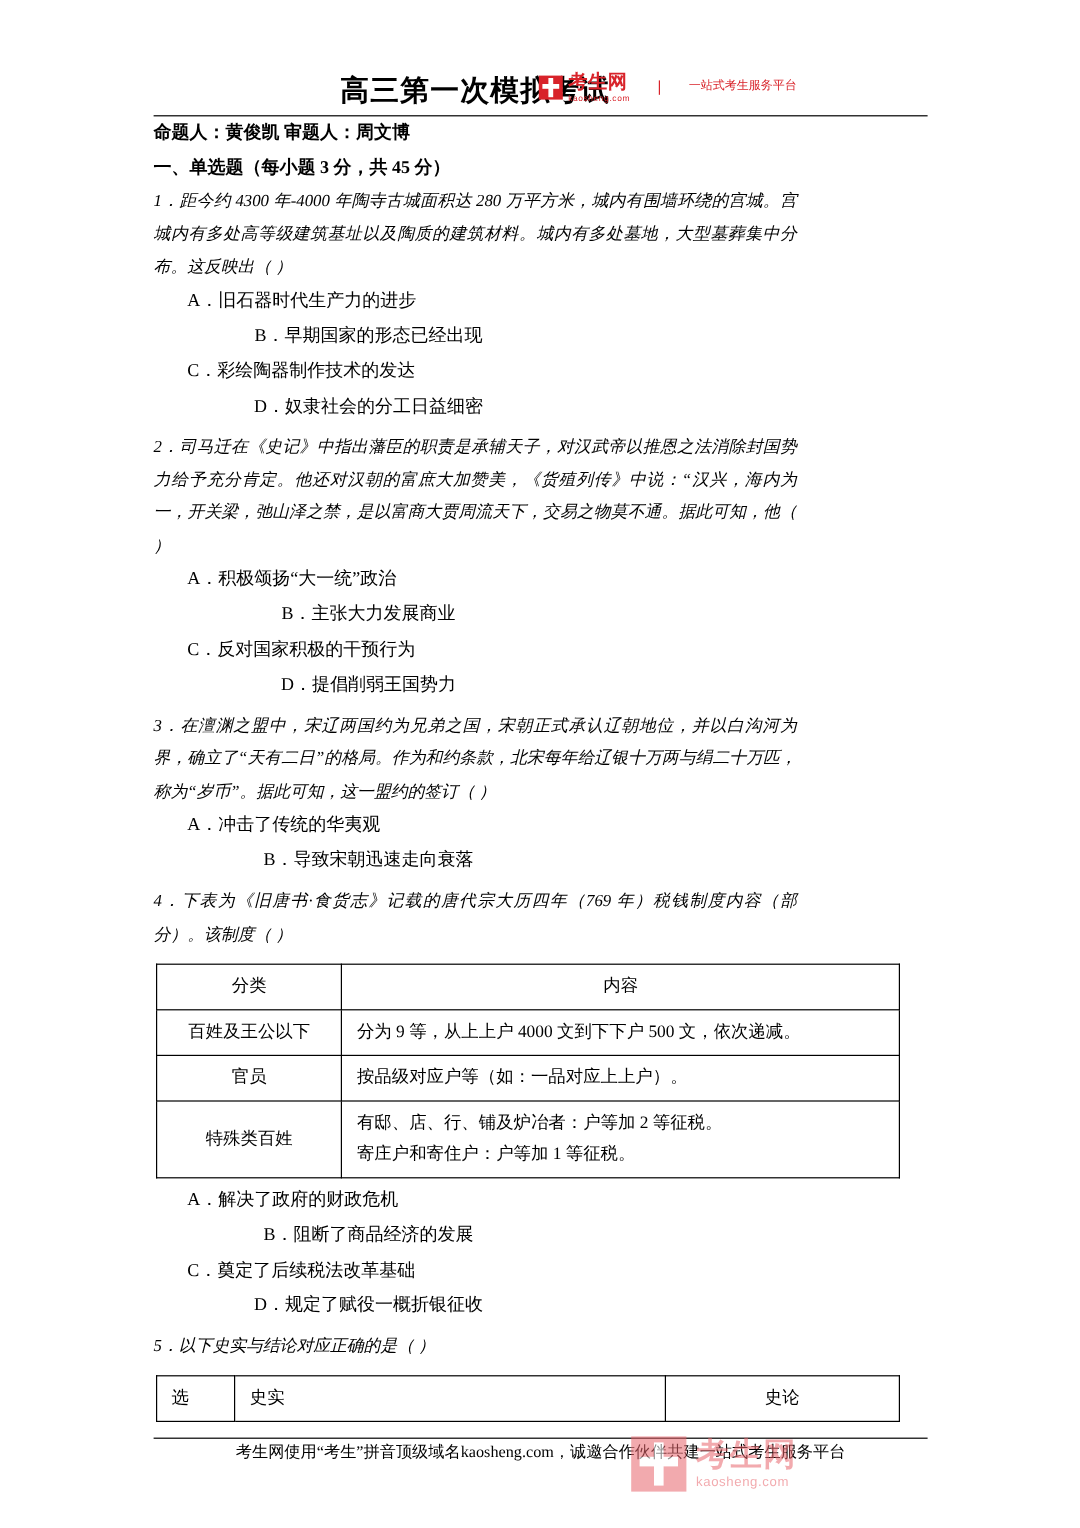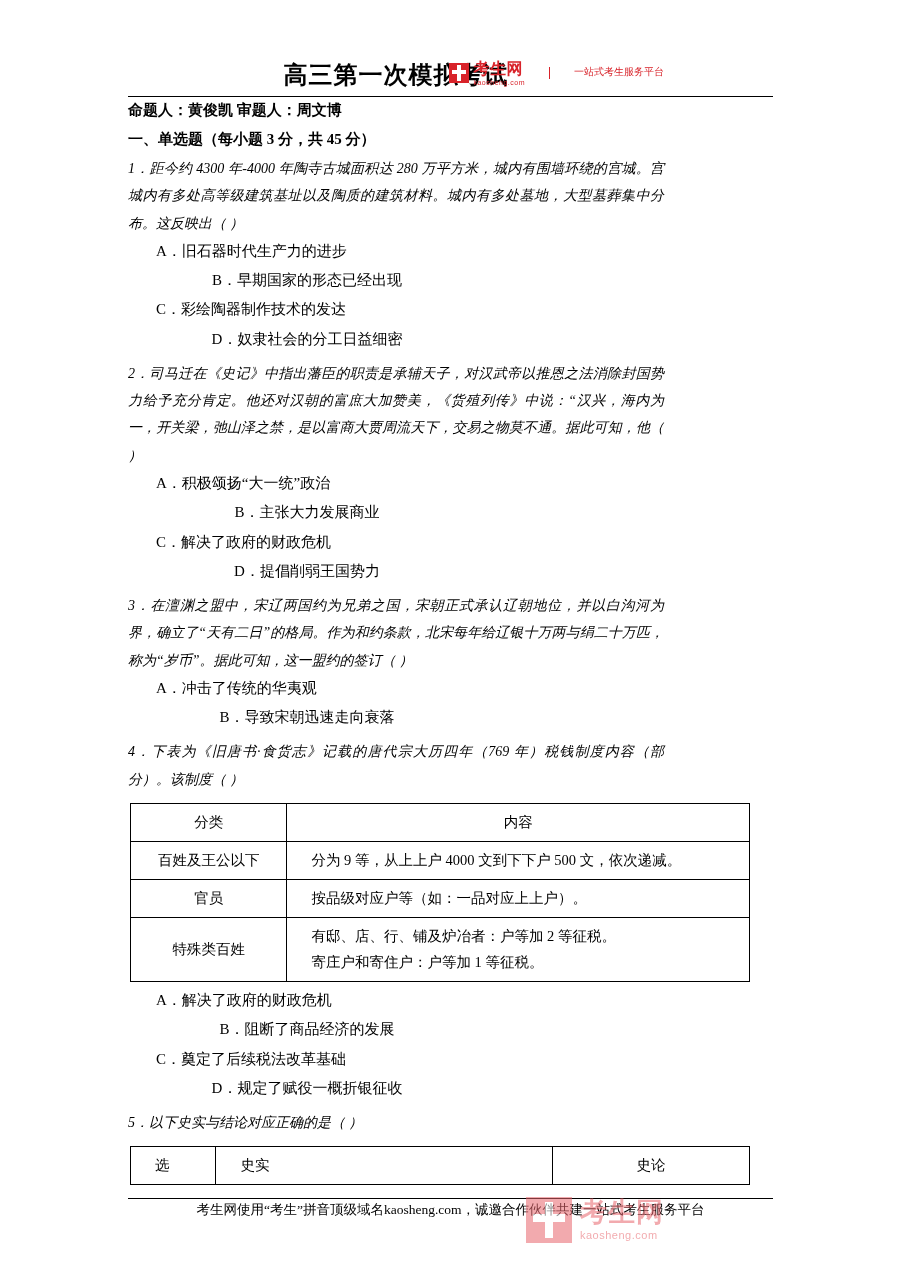--- a/index.html
+++ b/index.html
@@ -143,21 +143,21 @@
   table.doc-table {
     border-collapse: collapse;
     margin: 10px 0 4px 0;
     width: 620px;
     margin-left: 2px;
   }
   table.doc-table td {
     border: 1px solid #000000;
     font-size: 14.5px;
     line-height: 1.85;
-    padding: 5px 24px;
+    padding: 5px 12px;
     vertical-align: middle;
   }
   .tcenter { text-align: center; }
   .col-cat { width: 152px; }
   .col-cnt { width: 466px; }
   .t2-col-sel { width: 44px; }
   .t2-col-fact { width: 382px; }
   .t2-col-concl { width: 194px; text-align: center; }
   .cell-multi div { white-space: nowrap; }
 
@@ -257,21 +257,21 @@
 
   <div class="q">
     <span class="q-stem">2．司马迁在《史记》中指出藩臣的职责是承辅天子，对汉武帝以推恩之法消除封国势力给予充分肯定。他还对汉朝的富庶大加赞美，《货殖列传》中说：“汉兴，海内为一，开关梁，弛山泽之禁，是以富商大贾周流天下，交易之物莫不通。据此可知，他（  ）</span>
   </div>
   <div class="opts">
     <div class="opt-row">
       <span class="opt opt-a">A．积极颂扬“大一统”政治</span>
       <span class="opt opt-b">B．主张大力发展商业</span>
     </div>
     <div class="opt-row">
-      <span class="opt opt-c">C．解决了政府的财政危机</span>
+      <span class="opt opt-c">C．反对国家积极的干预行为</span>
       <span class="opt opt-d">D．提倡削弱王国势力</span>
     </div>
   </div>
 
   <div class="q">
     <span class="q-stem">3．在澶渊之盟中，宋辽两国约为兄弟之国，宋朝正式承认辽朝地位，并以白沟河为界，确立了“天有二日”的格局。作为和约条款，北宋每年给辽银十万两与绢二十万匹，称为“岁币”。据此可知，这一盟约的签订（  ）</span>
   </div>
   <div class="opts">
     <div class="opt-row">
       <span class="opt opt-a">A．冲击了传统的华夷观</span>

